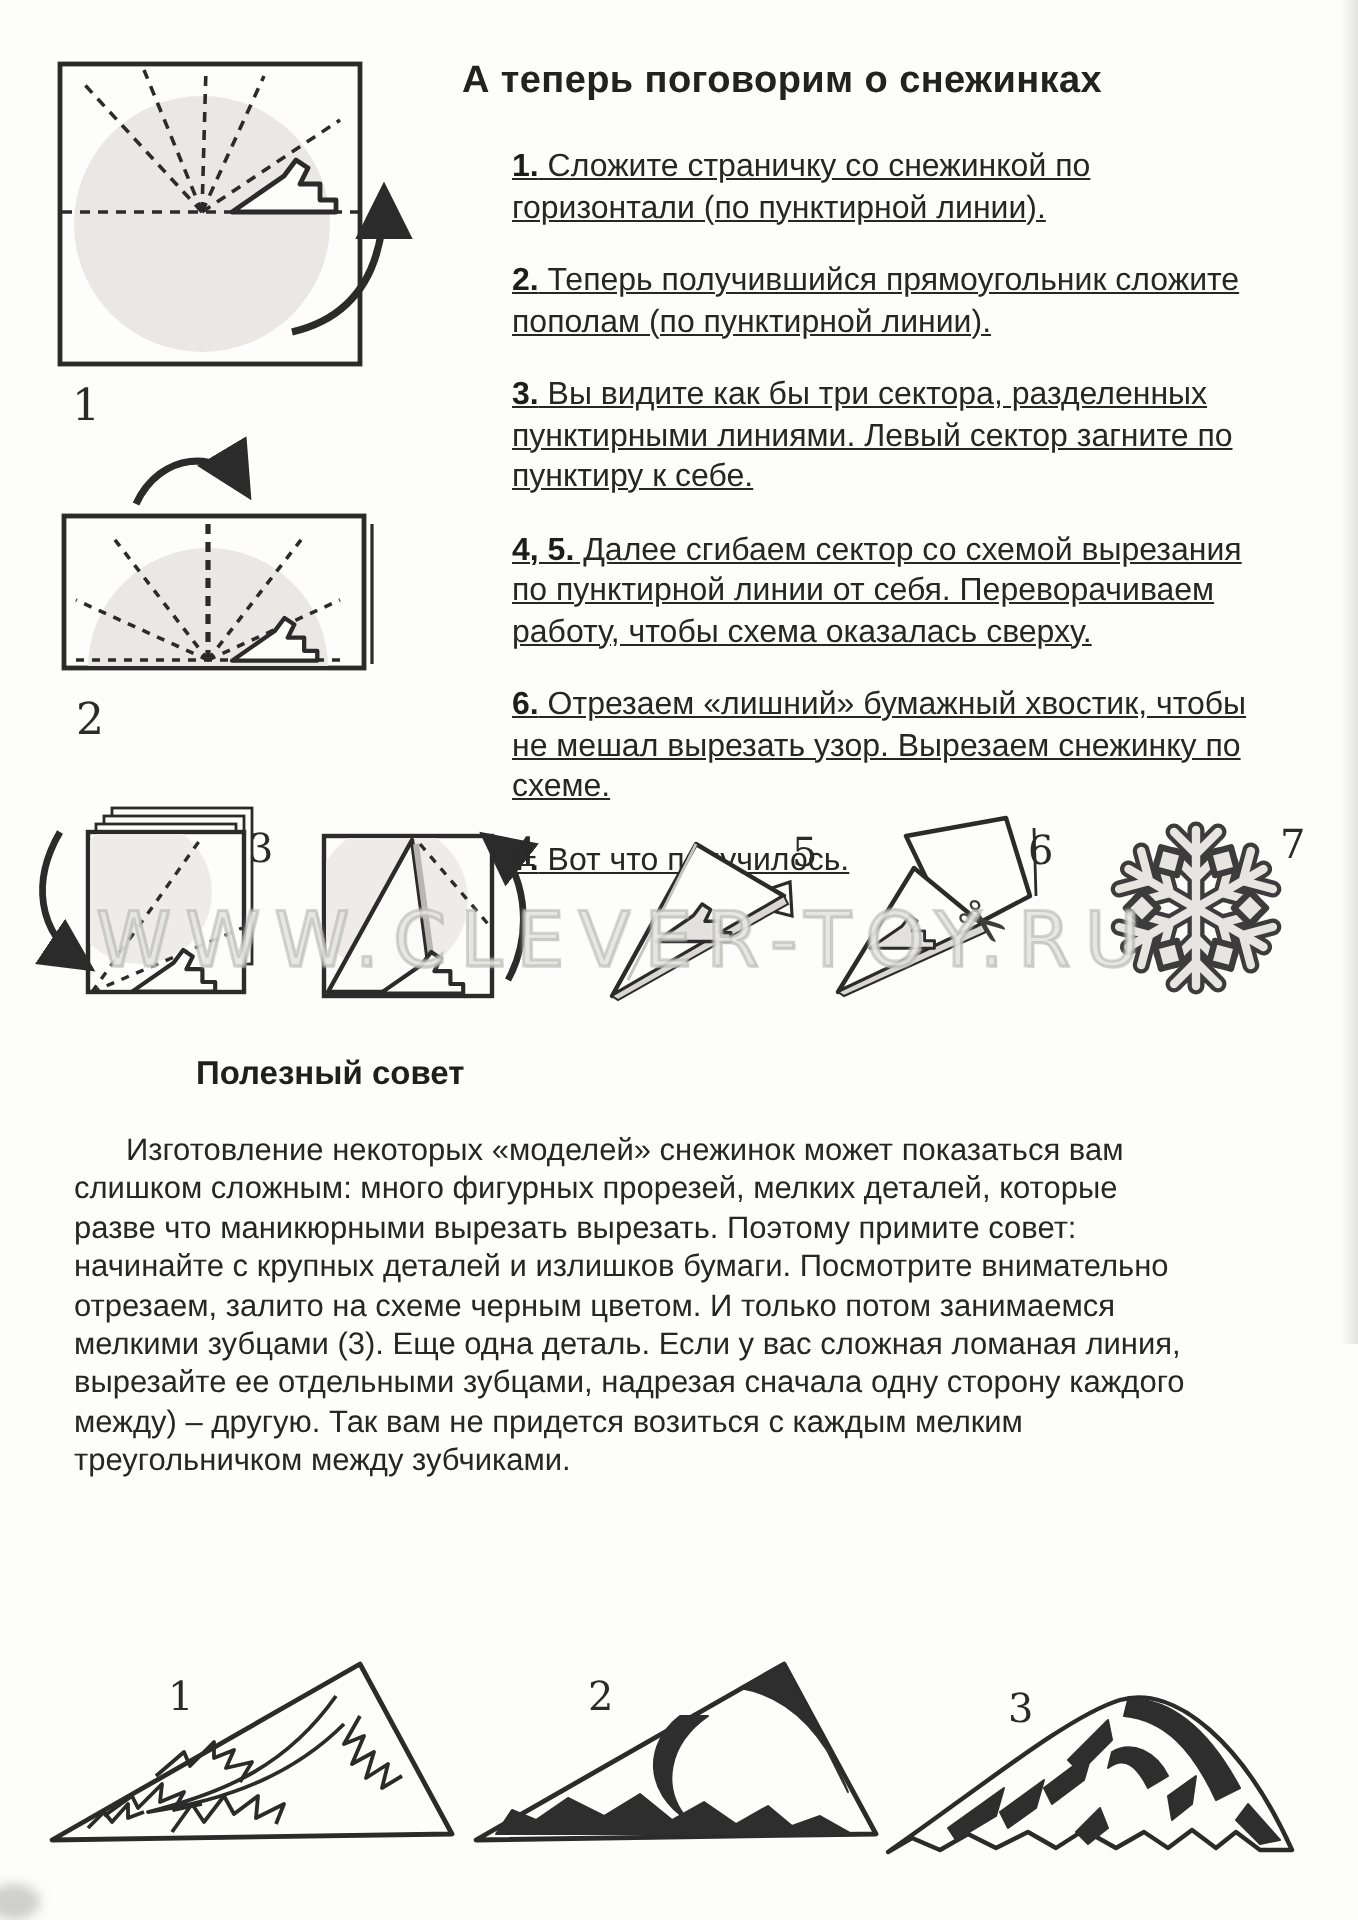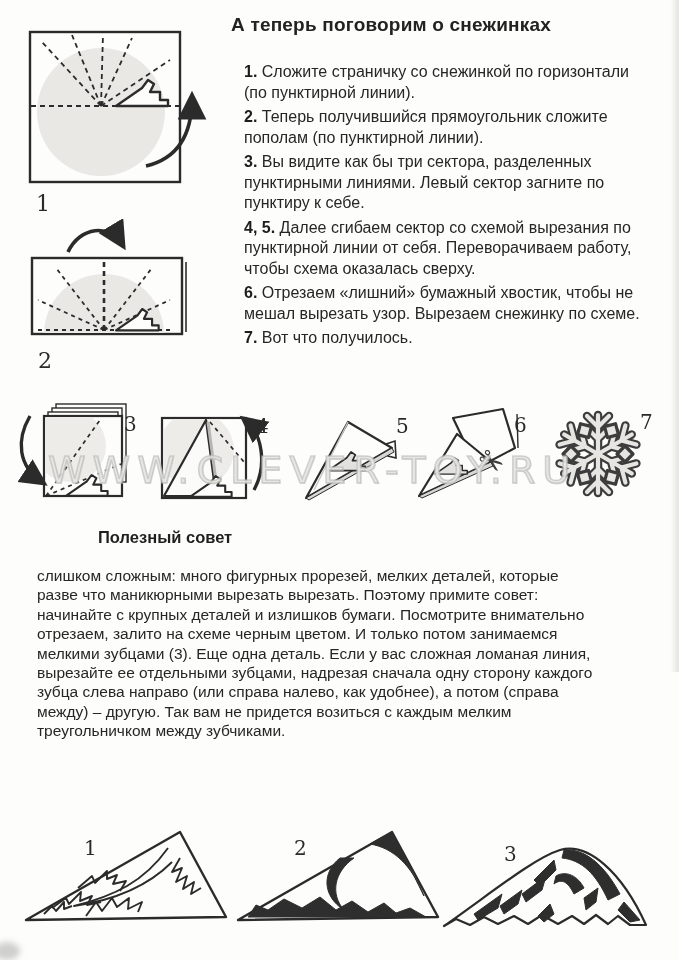--- a/index.html
+++ b/index.html
@@ -5,28 +5,28 @@
   html,body{margin:0;padding:0;}
   body{
     width:679px;height:960px;position:relative;overflow:hidden;
     background:#fdfdfc;
     font-family:"Liberation Sans", sans-serif;
     color:#2b2b2b;
   }
   .abs{position:absolute;}
   
   .page-title{
-    left:231px;top:14px;width:420px;
+    left:231px;top:30px;width:420px;
     font-size:19px;font-weight:bold;letter-spacing:.2px;color:#222;
   }
   .instructions{
     left:240px;top:58px;width:412px;
     font-size:16px;line-height:20.5px;color:#262626;
   }
-  .instructions p{margin:4px;}
+  .instructions p{margin:16px;text-decoration:underline;}
   .instructions b{font-weight:bold;color:#1d1d1d;}
   
   .fig-label{
     font-family:"DejaVu Serif", serif;
     font-size:20px;color:#2a2a2a;
   }
   .fig-label.big{font-size:22px;}
   
   .watermark{
     left:48px;top:448px;width:625px;height:52px;
@@ -221,27 +221,27 @@
     <use href="#flakeDiamond" transform="rotate(270 46 48)"></use>
       <use href="#flakeDiamond" transform="rotate(330 46 48)"></use>
   </g>
 </svg>
 <span class="abs fig-label" style="left:640px;top:410px;">7</span>
 
 <div class="abs watermark">WWW.CLEVER-TOY.RU</div>
 
 <div class="abs tip-heading">Полезный совет</div>
 <div class="abs tip-body">
+  <div class="line first">Изготовление некоторых «моделей» снежинок может показаться вам</div>
   <div class="line">слишком сложным: много фигурных прорезей, мелких деталей, которые</div>
   <div class="line">разве что маникюрными вырезать вырезать. Поэтому примите совет:</div>
   <div class="line">начинайте с крупных деталей и излишков бумаги. Посмотрите внимательно</div>
   <div class="line">отрезаем, залито на схеме черным цветом. И только потом занимаемся</div>
   <div class="line">мелкими зубцами (3). Еще одна деталь. Если у вас сложная ломаная линия,</div>
   <div class="line">вырезайте ее отдельными зубцами, надрезая сначала одну сторону каждого</div>
-  <div class="line">зубца слева направо (или справа налево, как удобнее), а потом (справа</div>
   <div class="line">между) – другую. Так вам не придется возиться с каждым мелким</div>
   <div class="line">треугольничком между зубчиками.</div>
 </div>
 
 <svg class="abs" style="left:22px;top:824px;" width="212" height="105" viewBox="0 0 212 105">
   <polygon points="4,96 158,8 204,93" fill="#fdfdfc" stroke="#2b2b2b" stroke-width="2.4" stroke-linejoin="round"></polygon>
   <g class="ink" stroke-width="1.9" stroke-linejoin="round">
     <path d="M30,84 l14,-10 3,6 12,-12 -1,9 12,-5 -5,9 14,-3"></path>
     <path d="M56,64 l14,-12 3,7 12,-12 0,8 10,-4 -4,9 13,-3 -6,10"></path>
     <path d="M146,24 C122,58 92,72 52,82 C94,76 126,62 150,38"></path>

